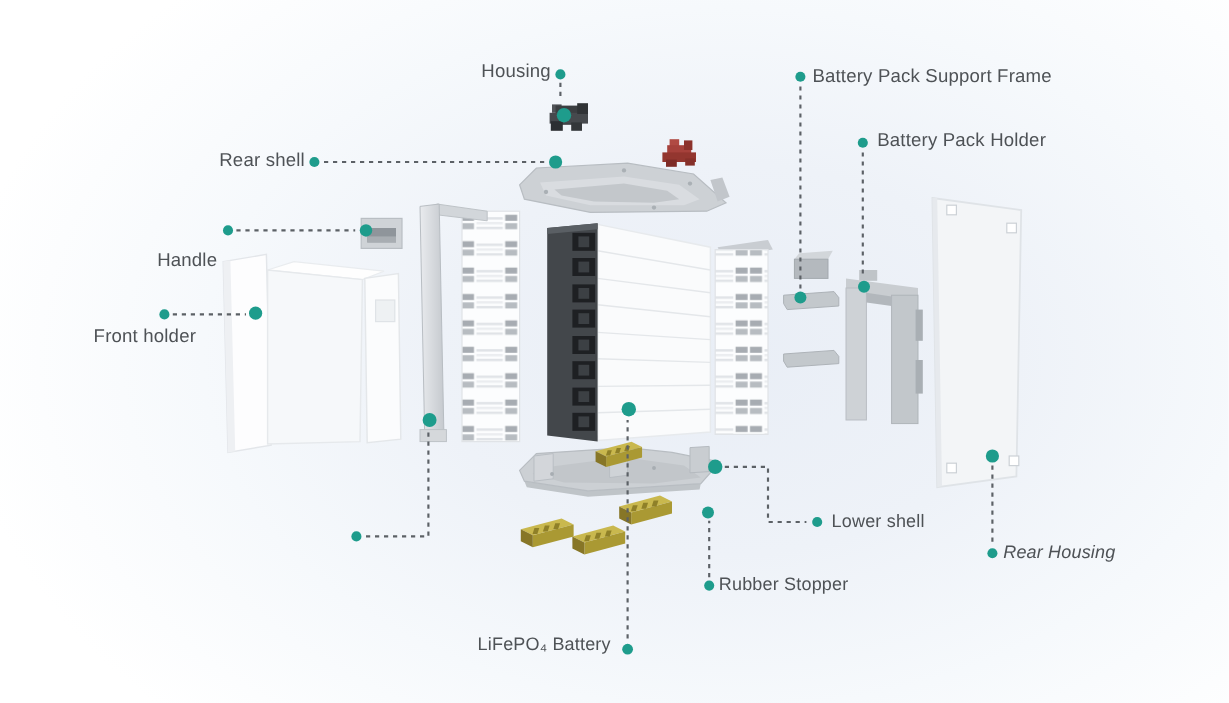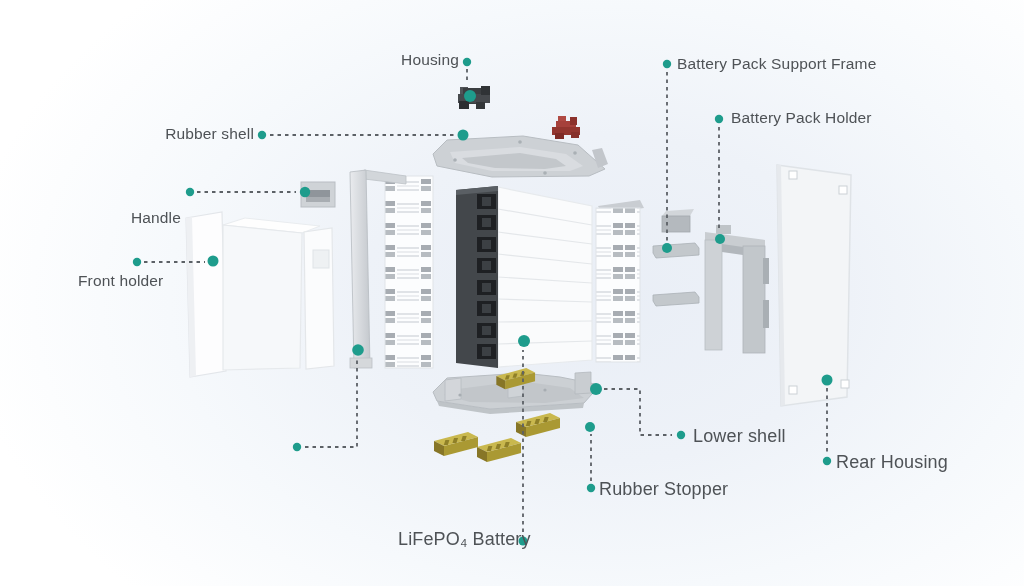--- a/index.html
+++ b/index.html
@@ -8,21 +8,21 @@
     font-family:"Liberation Sans", sans-serif;
     background:
       radial-gradient(ellipse 640px 430px at 59% 51%,
         #e9eef6 0%, #eef2f8 38%, #f6f9fc 68%, #ffffff 100%);
   }
   .scene { position:absolute; left:0; top:0; }
   .label {
     position:absolute; white-space:nowrap;
     font-size:15.5px; color:#4e5256; letter-spacing:.15px;
   }
-  .label.lg { font-size:18px; }
+  .label.lg { font-size:15px; }
 </style>
 </head>
 <body>
 
 <div class="stage">
 
   <svg class="scene" width="1024" height="586" viewBox="0 0 1024 586">
     <defs>
       <linearGradient id="barGrad" x1="0" y1="0" x2="1" y2="0">
         <stop offset="0" stop-color="#e9ebee"></stop>
@@ -218,23 +218,23 @@
       <circle cx="667" cy="64" r="4.2"></circle>
       <circle cx="667" cy="248" r="5"></circle>
       <circle cx="719" cy="119" r="4.2"></circle>
       <circle cx="720" cy="239" r="5"></circle>
       <circle cx="827" cy="461" r="4.2"></circle>
       <circle cx="827" cy="380" r="5.5"></circle>
     </g>
   </svg>
 
   <div class="label" style="right:565px; top:51px;">Housing</div>
-  <div class="label" style="right:770px; top:125px;">Rubber shell</div>
+  <div class="label" style="right:770px; top:125px;">Rear shell</div>
   <div class="label" style="right:843px; top:183px;margin-top:26px;">Handle</div>
   <div class="label" style="left:78px; top:272px;">Front holder</div>
   <div class="label lg" style="left:398px; top:529px;">LiFePO₄ Battery</div>
   <div class="label lg" style="left:599px; top:479px;">Rubber Stopper</div>
   <div class="label lg" style="left:693px; top:426px;">Lower shell</div>
   <div class="label" style="left:677px; top:55px;">Battery Pack Support Frame</div>
   <div class="label" style="left:731px; top:109px;">Battery Pack Holder</div>
-  <div class="label lg" style="left:836px; top:452px;">Rear Housing</div>
+  <div class="label lg" style="left:836px; top:452px;font-style:italic;">Rear Housing</div>
 
 </div>
 
 </body></html>

